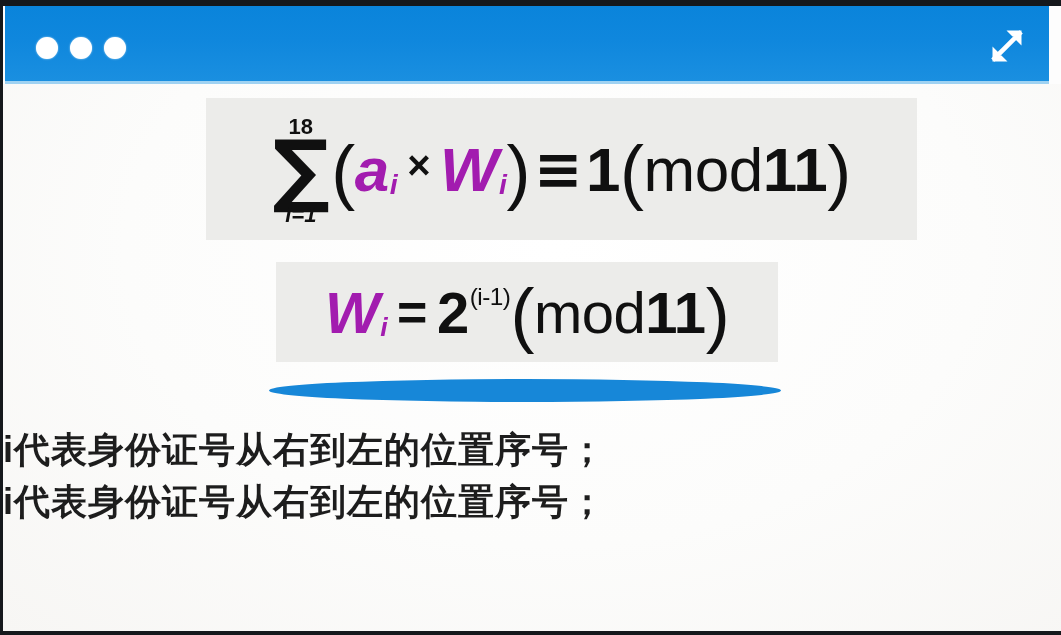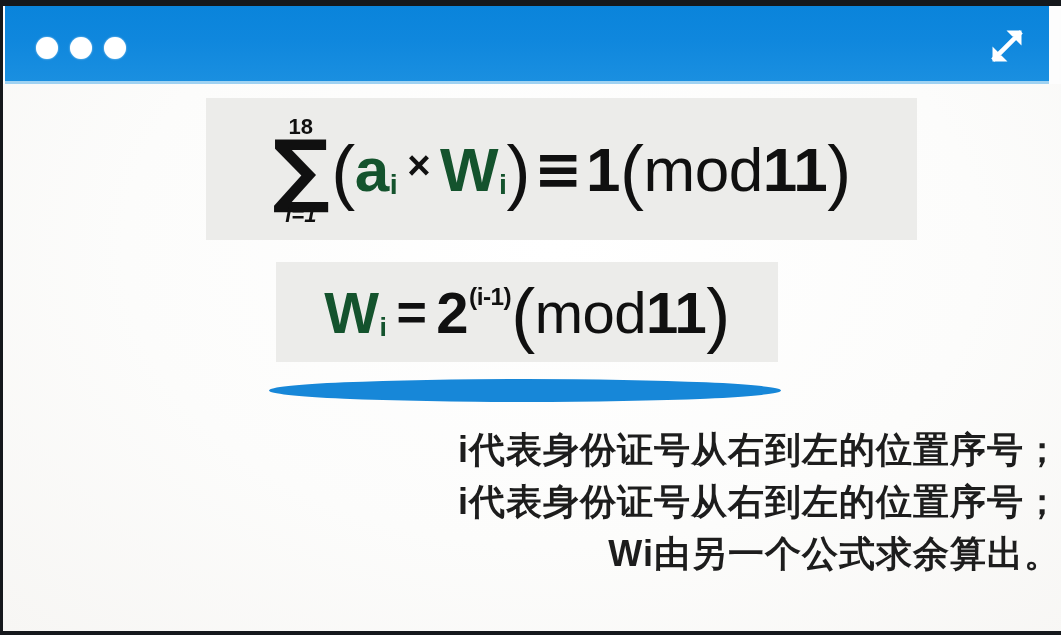--- a/index.html
+++ b/index.html
@@ -117,21 +117,21 @@
     font-size: 62px;
   }
   #formula-box-2 {
     left: 273px;
     top: 178px;
     width: 502px;
     height: 100px;
     font-size: 58px;
   }
 
-  .blue-var { color: #14532d; }
+  .blue-var { color: #a21caf; font-style: italic; }
 
   
   .sum-group {
     display: inline-flex;
     flex-direction: column;
     align-items: center;
     justify-content: center;
     vertical-align: middle;
     line-height: 1;
     margin-right: 2px;
@@ -167,21 +167,21 @@
   .sub {
     font-size: 0.46em;
     font-weight: 700;
     vertical-align: baseline;
     position: relative;
     top: 0.14em;
     margin-left: 1px;
   }
   .sup {
     font-size: 0.42em;
-    font-weight: 700;
+    font-weight: 400;
     vertical-align: baseline;
     position: relative;
     top: -0.62em;
     margin-left: 1px;
   }
   .mod-text { font-weight: 400; }
 
   
   #blue-pill {
     position: absolute;
@@ -192,21 +192,21 @@
     border-radius: 50%;
     background: #1787d8;
   }
 
   
   #caption-block {
     position: absolute;
     left: 0;
     top: 340px;
     width: 1058px;
-    text-align: right;
+    text-align: left;
   }
   .caption-line {
     color: #1d1d1d;
     font-weight: 700;
     font-size: 36px;
     line-height: 52px;
     letter-spacing: 1px;
     white-space: nowrap;
   }
 </style>
@@ -272,19 +272,18 @@
       <span class="mod-text">mod</span>
       <span>11</span>
       <span class="paren">)</span>
     </div>
 
     <div id="blue-pill"></div>
 
     <div id="caption-block">
       <div class="caption-line">i代表身份证号从右到左的位置序号；</div>
       <div class="caption-line">i代表身份证号从右到左的位置序号；</div>
-      <div class="caption-line">Wi由另一个公式求余算出。</div>
     </div>
 
   </div>
 
   <div id="bottom-dark-strip"></div>
 </div>
 
 </body></html>

